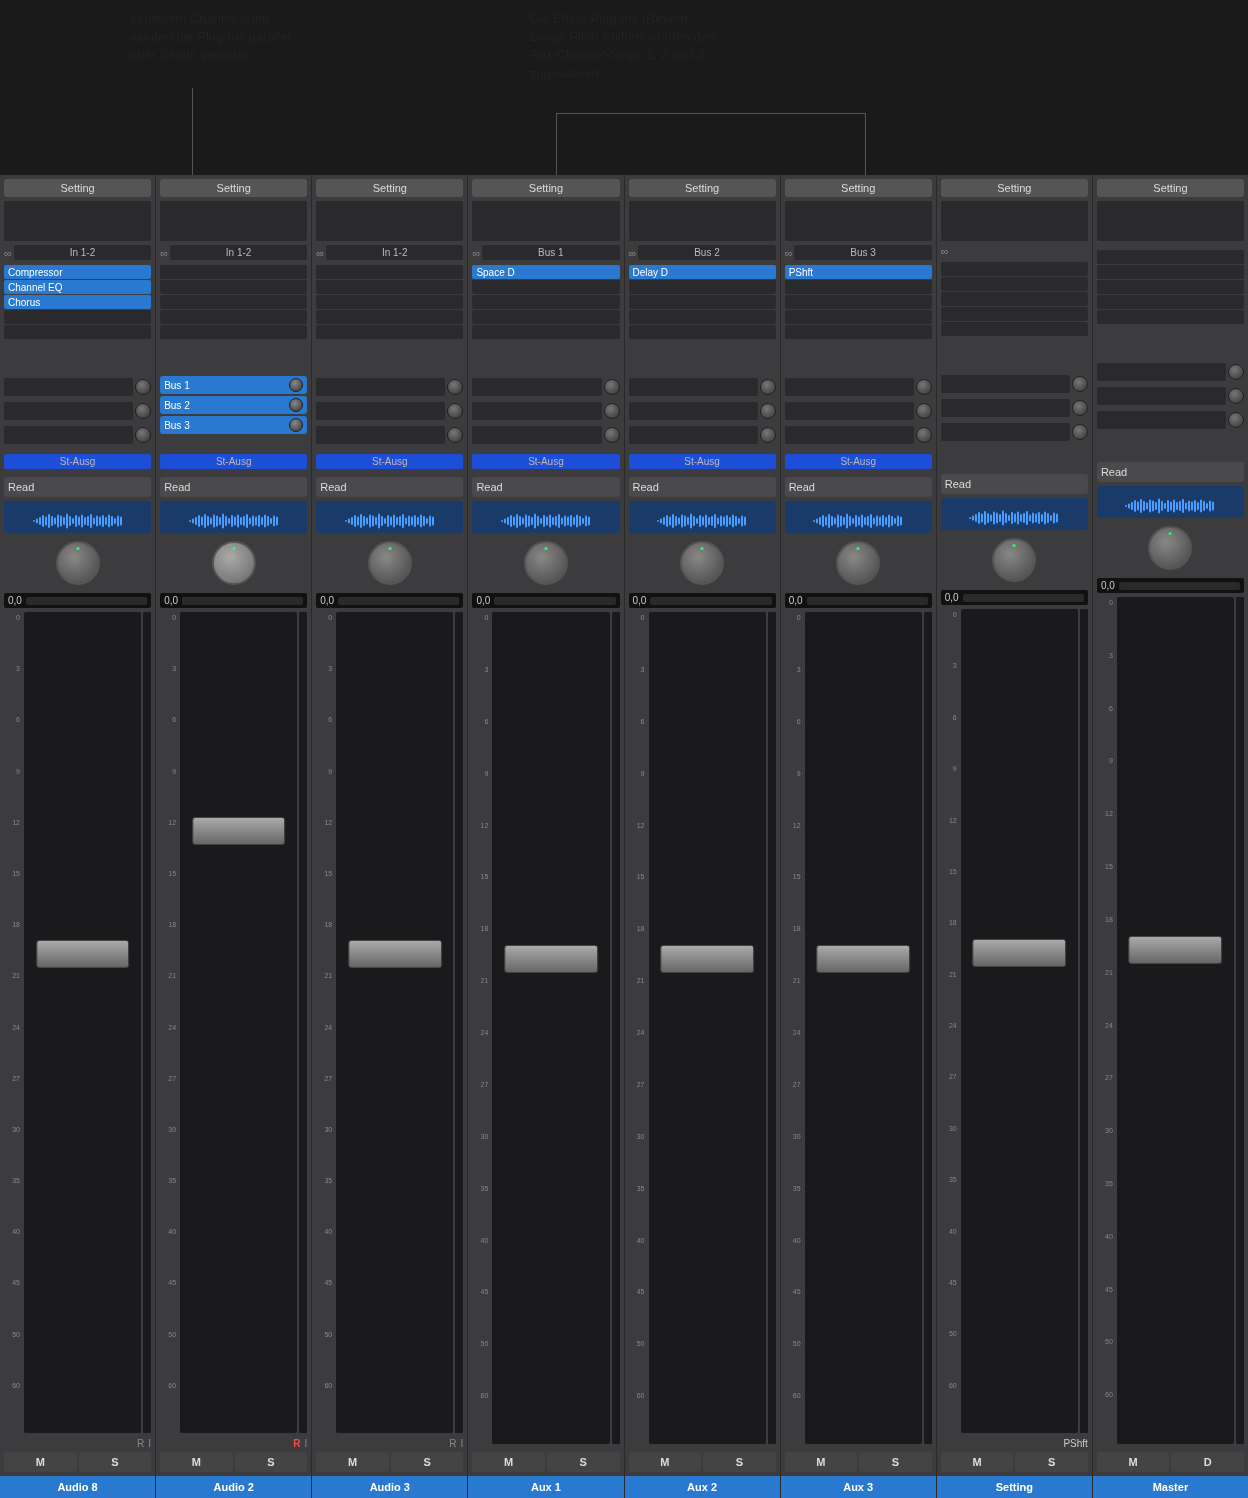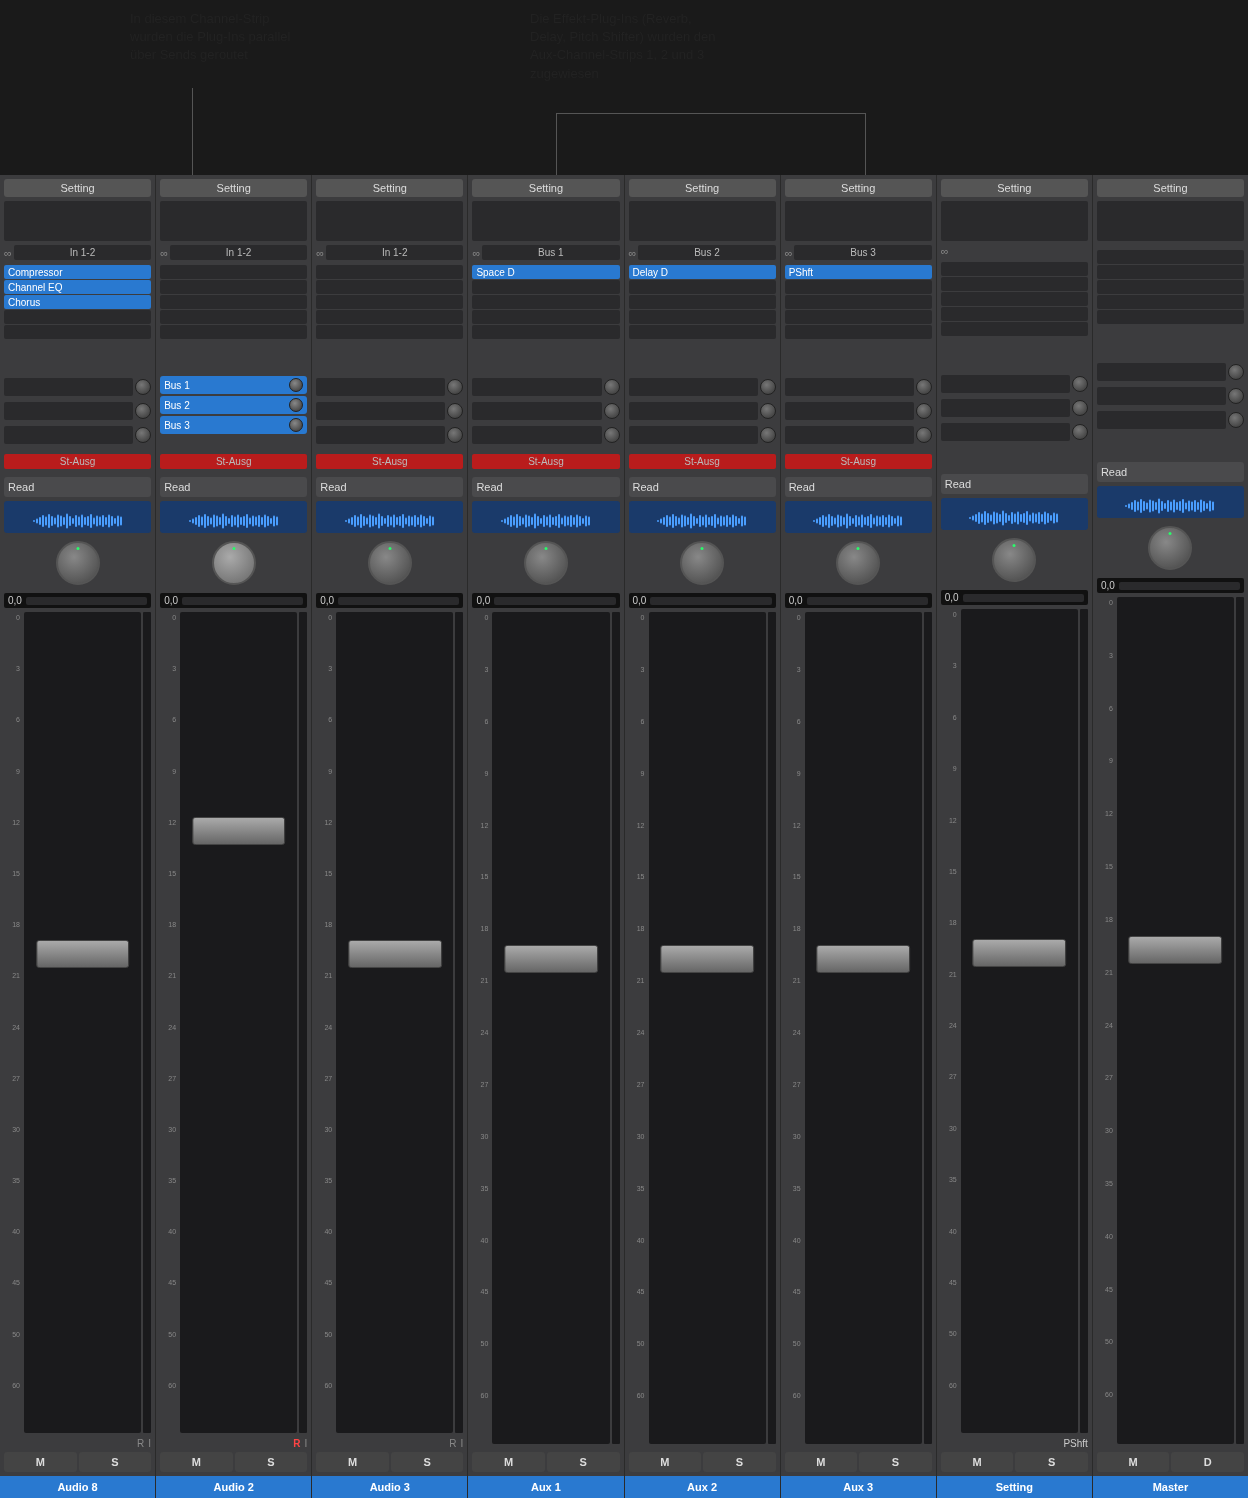--- a/index.html
+++ b/index.html
@@ -166,21 +166,21 @@
     
     .output-row {
       display: flex;
       align-items: center;
       padding: 2px 4px;
       font-size: 10px;
       color: #bbb;
     }
 
     .output-label {
-      background: #b91c1c;
+      background: #1d4ed8;
       border-radius: 2px;
       padding: 2px 6px;
       font-size: 10px;
       text-align: center;
       flex: 1;
     }
 
     
     .read-btn {
       background: #4a4a4c;

